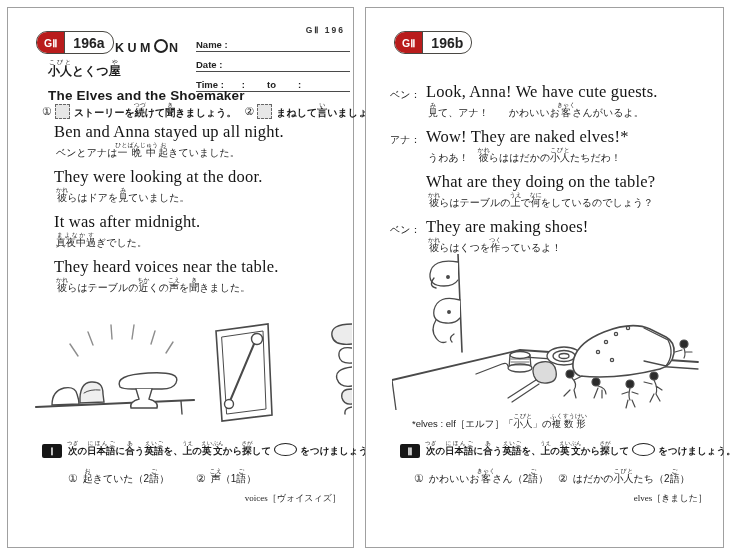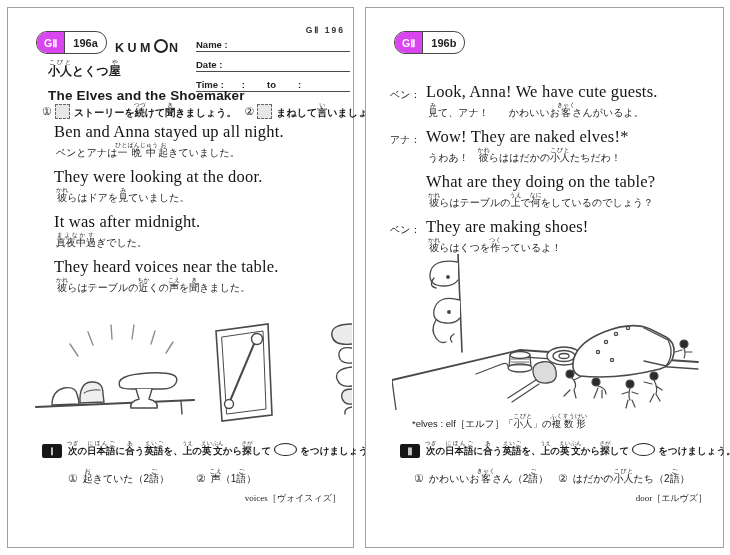--- a/index.html
+++ b/index.html
@@ -8,23 +8,23 @@
   .page{position:absolute;top:7px;height:539px;background:#ffffff;border:1px solid #a0a0a0;}
   .page-left{left:7px;width:345px;}
   .page-right{left:365px;width:357px;}
 
   .abs{position:absolute;}
 
   
   .corner-code{font-size:8.5px;font-weight:bold;color:#333;letter-spacing:2px;}
   .badge{display:inline-flex;align-items:stretch;height:21px;border:1.5px solid #4a4843;
          border-radius:11px;overflow:hidden;background:#fff;}
-  .badge-level{background:#d946ef;color:#fff;font-weight:bold;font-size:10.5px;
+  .badge-level{background:#b91c1c;color:#fff;font-weight:bold;font-size:10.5px;
                display:flex;align-items:center;padding:0 7px;border-right:1.5px solid #4a4843;}
-  .badge-num{color:#222;font-weight:bold;font-size:11px;display:flex;align-items:center;padding:0 8px;}
+  .badge-num{color:#222;font-weight:bold;font-size:14px;display:flex;align-items:center;padding:0 8px;}
   .kumon{font-weight:bold;font-size:12.5px;letter-spacing:3.5px;color:#222;}
   .kumon-o{display:inline-block;width:10px;height:10px;border:2px solid #222;border-radius:50%;
            margin:0 1px -1px 0;}
   .fields{width:154px;text-align:center;}
   .field-row{display:flex;align-items:flex-end;height:18px;border-bottom:1px solid #4a4a4a;
              font-size:9.5px;font-weight:bold;color:#222;padding-bottom:1px;}
   .time-row span{margin-right:22px;}
   .time-row span:first-child{margin-right:18px;}
 
   .title-ja{font-size:12px;font-weight:bold;line-height:18px;}
@@ -266,15 +266,15 @@
       </div>
     </div>
     <div class="abs ex-item" style="left:48px;top:460px;">
       <span class="num">①</span>
       <span>かわいいお<ruby>客<rt>きゃく</rt></ruby>さん（2<ruby>語<rt>ご</rt></ruby>）</span>
     </div>
     <div class="abs ex-item" style="left:192px;top:460px;">
       <span class="num">②</span>
       <span>はだかの<ruby>小人<rt>こびと</rt></ruby>たち（2<ruby>語<rt>ご</rt></ruby>）</span>
     </div>
-    <div class="abs pron" style="right:16px;top:484px;">door［エルヴズ］</div>
+    <div class="abs pron" style="right:16px;top:484px;">elves［きました］</div>
   </div>
 </div>
 
 </body></html>

